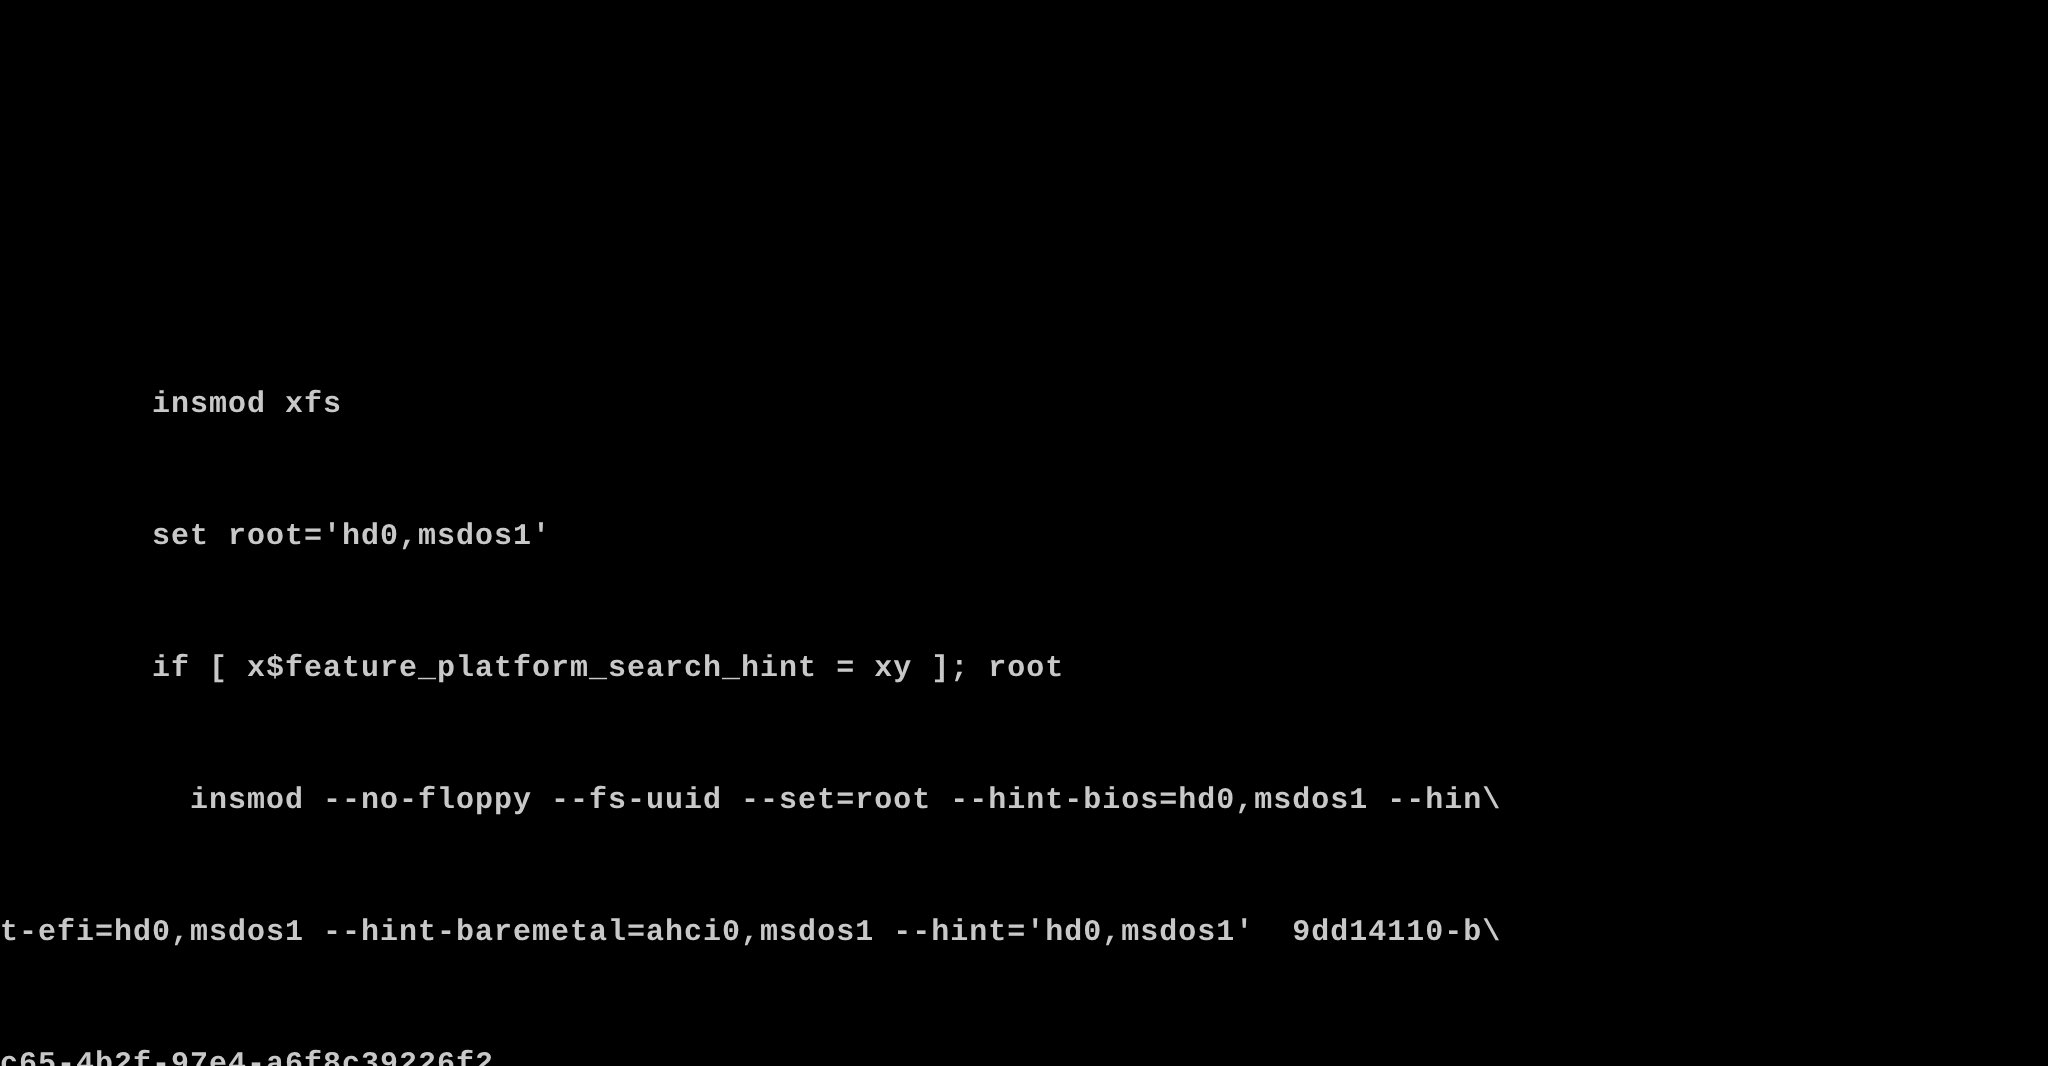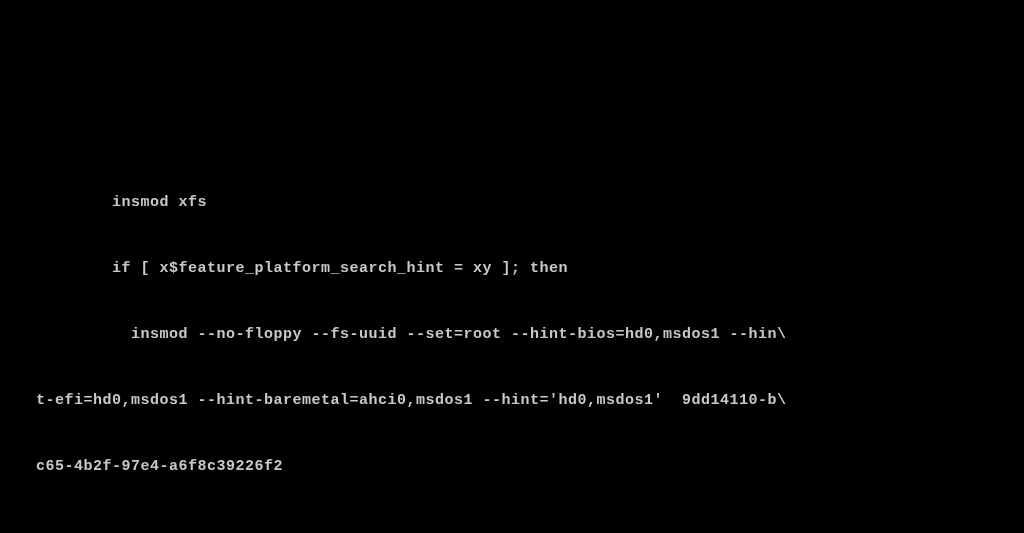--- a/index.html
+++ b/index.html
@@ -21,31 +21,31 @@
       font-weight: bold;
       letter-spacing: 0.5px;
       white-space: pre;
       padding-top: 60px;
     }
     .editor {
       white-space: pre;
     }
     .line {
       white-space: pre;
-      margin-left: 36px;
     }
   </style>
 </head>
 <body>
 
 
 
 <div class="editor">
   <div class="line">        insmod xfs</div>
-  <div class="line">        if [ x$feature_platform_search_hint = xy ]; then</div>
+  <div class="line">        set root='hd0,msdos1'</div>
+  <div class="line">        if [ x$feature_platform_search_hint = xy ]; root</div>
   <div class="line">          insmod --no-floppy --fs-uuid --set=root --hint-bios=hd0,msdos1 --hin\</div>
   <div class="line">t-efi=hd0,msdos1 --hint-baremetal=ahci0,msdos1 --hint='hd0,msdos1'  9dd14110-b\</div>
   <div class="line">c65-4b2f-97e4-a6f8c39226f2</div>
   
   
   
   
   
   
   

